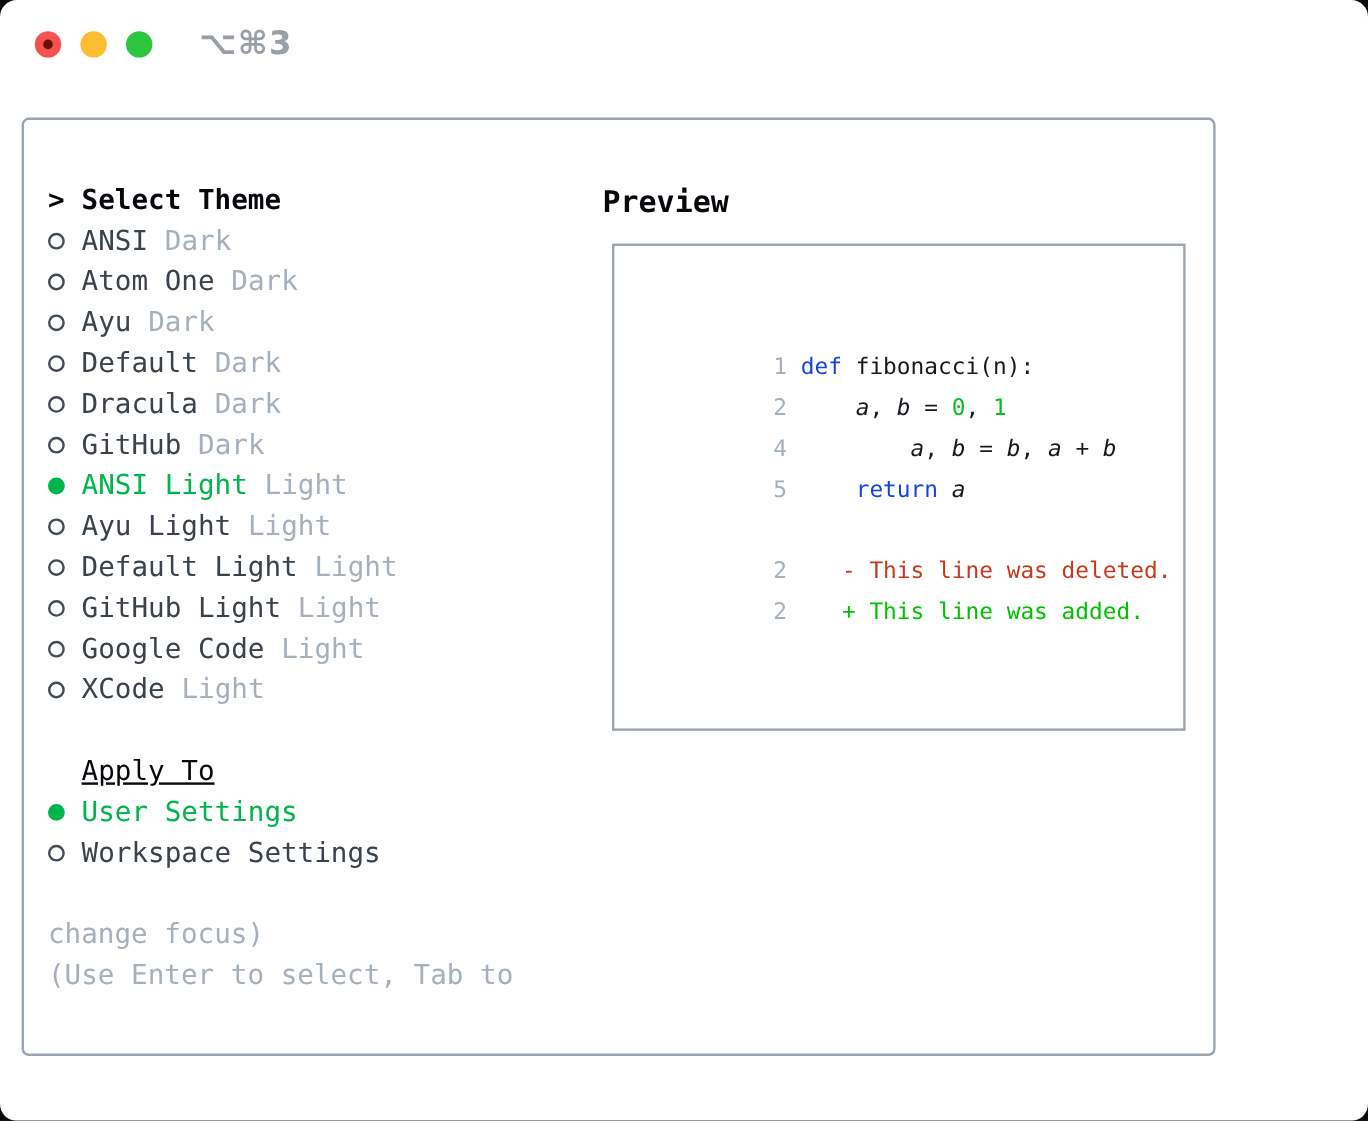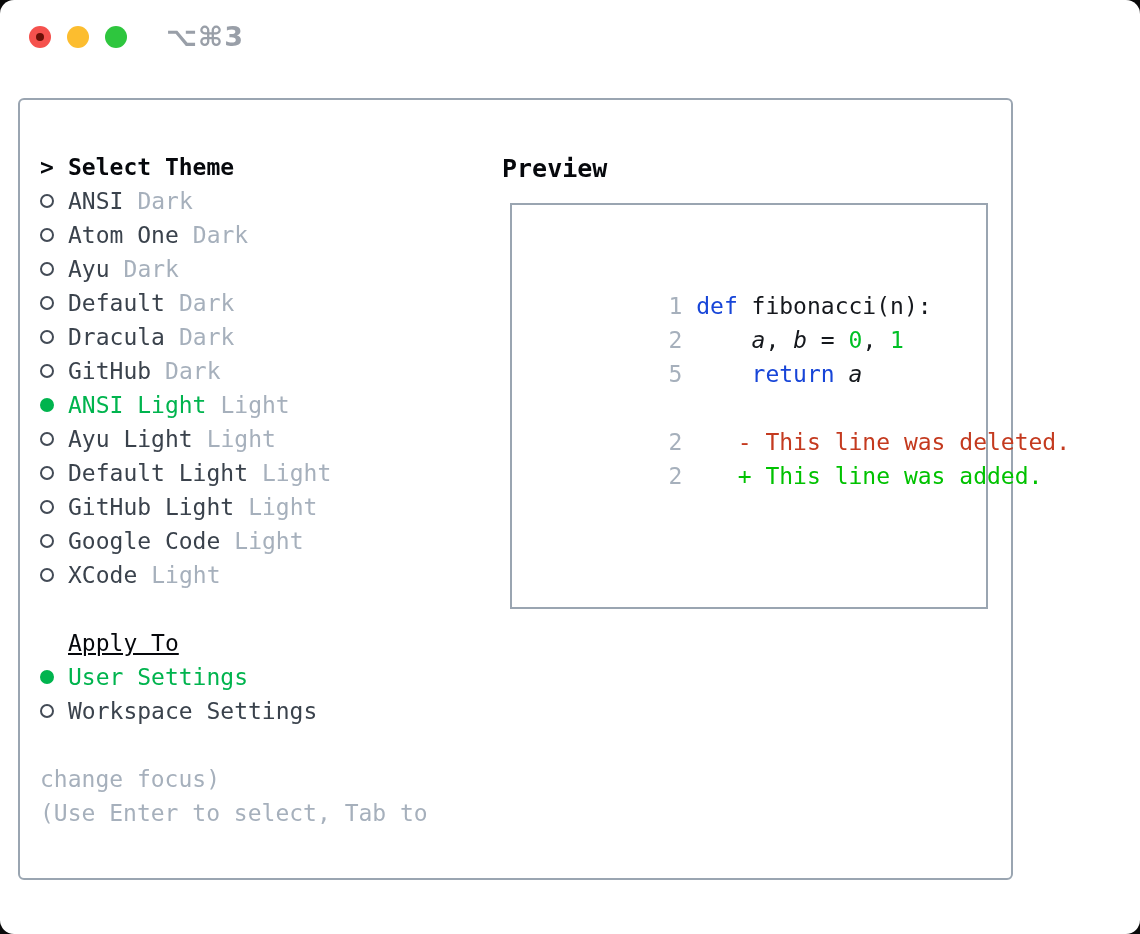--- a/index.html
+++ b/index.html
@@ -38,21 +38,21 @@
   .name.sel { color:#00b44e; }
   .tag { color:#a6b0bc; margin-left:14px; }
   .hint { color:#a6b0bc; }
   
   .preview-title { position:absolute; left:482px; top:52px; height:34px; line-height:34px; font-size:25px; font-weight:bold; color:#06080c; }
   .preview-box {
     position:absolute; left:490px; top:103px; width:474px; height:402px;
     border:2px solid #9aa5b1; background:#fff; box-sizing:content-box;
   }
   .code { position:absolute; left:18px; top:50px; }
-  .code-line { height:34px; line-height:34px; font-size:23px; white-space:pre; }
+  .code-line { height:34px; line-height:34px; font-size:19px; white-space:pre; }
   .tok-ln  { color:#a6b0bc; }
   .tok-fg  { color:#15181d; }
   .tok-kw  { color:#1745d8; }
   .tok-fn  { color:#00b2c6; }
   .tok-num { color:#00c026; }
   .tok-var { color:#15181d; font-style:italic; }
   .tok-ctx { color:#8e969e; }
   .tok-del { color:#c43a1f; }
   .tok-add { color:#00c200; }
 </style>
@@ -163,20 +163,23 @@
 
     <div class="preview-box">
       <div class="code">
         <div class="code-line">
           <span class="tok-ln">1 </span><span class="tok-kw">def</span><span class="tok-fg"> fibonacci(n):</span>
         </div>
         <div class="code-line">
           <span class="tok-ln">2 </span><span class="tok-fg">    </span><span class="tok-var">a</span><span class="tok-fg">, </span><span class="tok-var">b</span><span class="tok-fg"> = </span><span class="tok-num">0</span><span class="tok-fg">, </span><span class="tok-num">1</span>
         </div>
         <div class="code-line">
+          <span class="tok-ln">4 </span><span class="tok-fg">        </span><span class="tok-var">a</span><span class="tok-fg">, </span><span class="tok-var">b</span><span class="tok-fg"> = </span><span class="tok-var">b</span><span class="tok-fg">, </span><span class="tok-var">a</span><span class="tok-fg"> + </span><span class="tok-var">b</span>
+        </div>
+        <div class="code-line">
           <span class="tok-ln">5 </span><span class="tok-fg">    </span><span class="tok-kw">return</span><span class="tok-fg"> </span><span class="tok-var">a</span>
         </div>
         <div class="code-line"></div>
         <div class="code-line">
           <span class="tok-ln">2 </span><span class="tok-fg">   </span><span class="tok-del">- This line was deleted.</span>
         </div>
         <div class="code-line">
           <span class="tok-ln">2 </span><span class="tok-fg">   </span><span class="tok-add">+ This line was added.</span>
         </div>
       </div>

